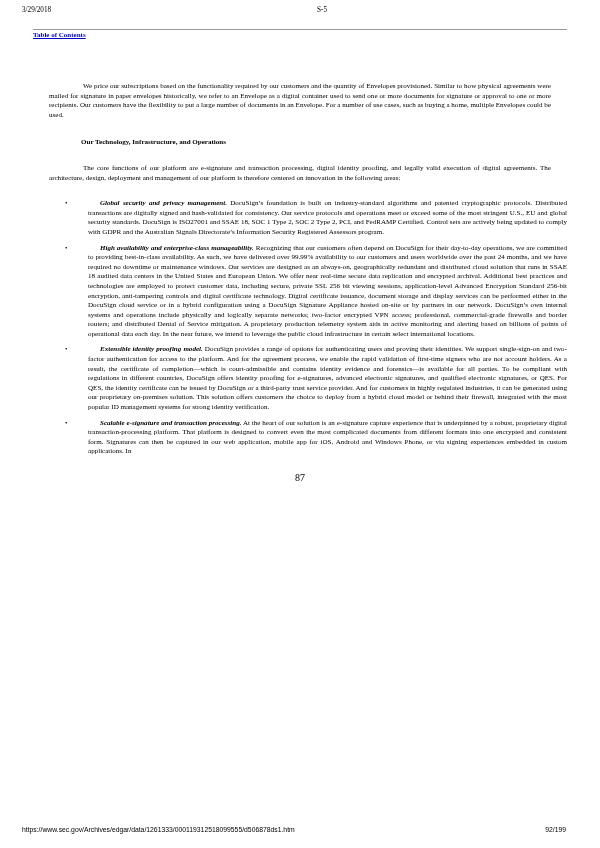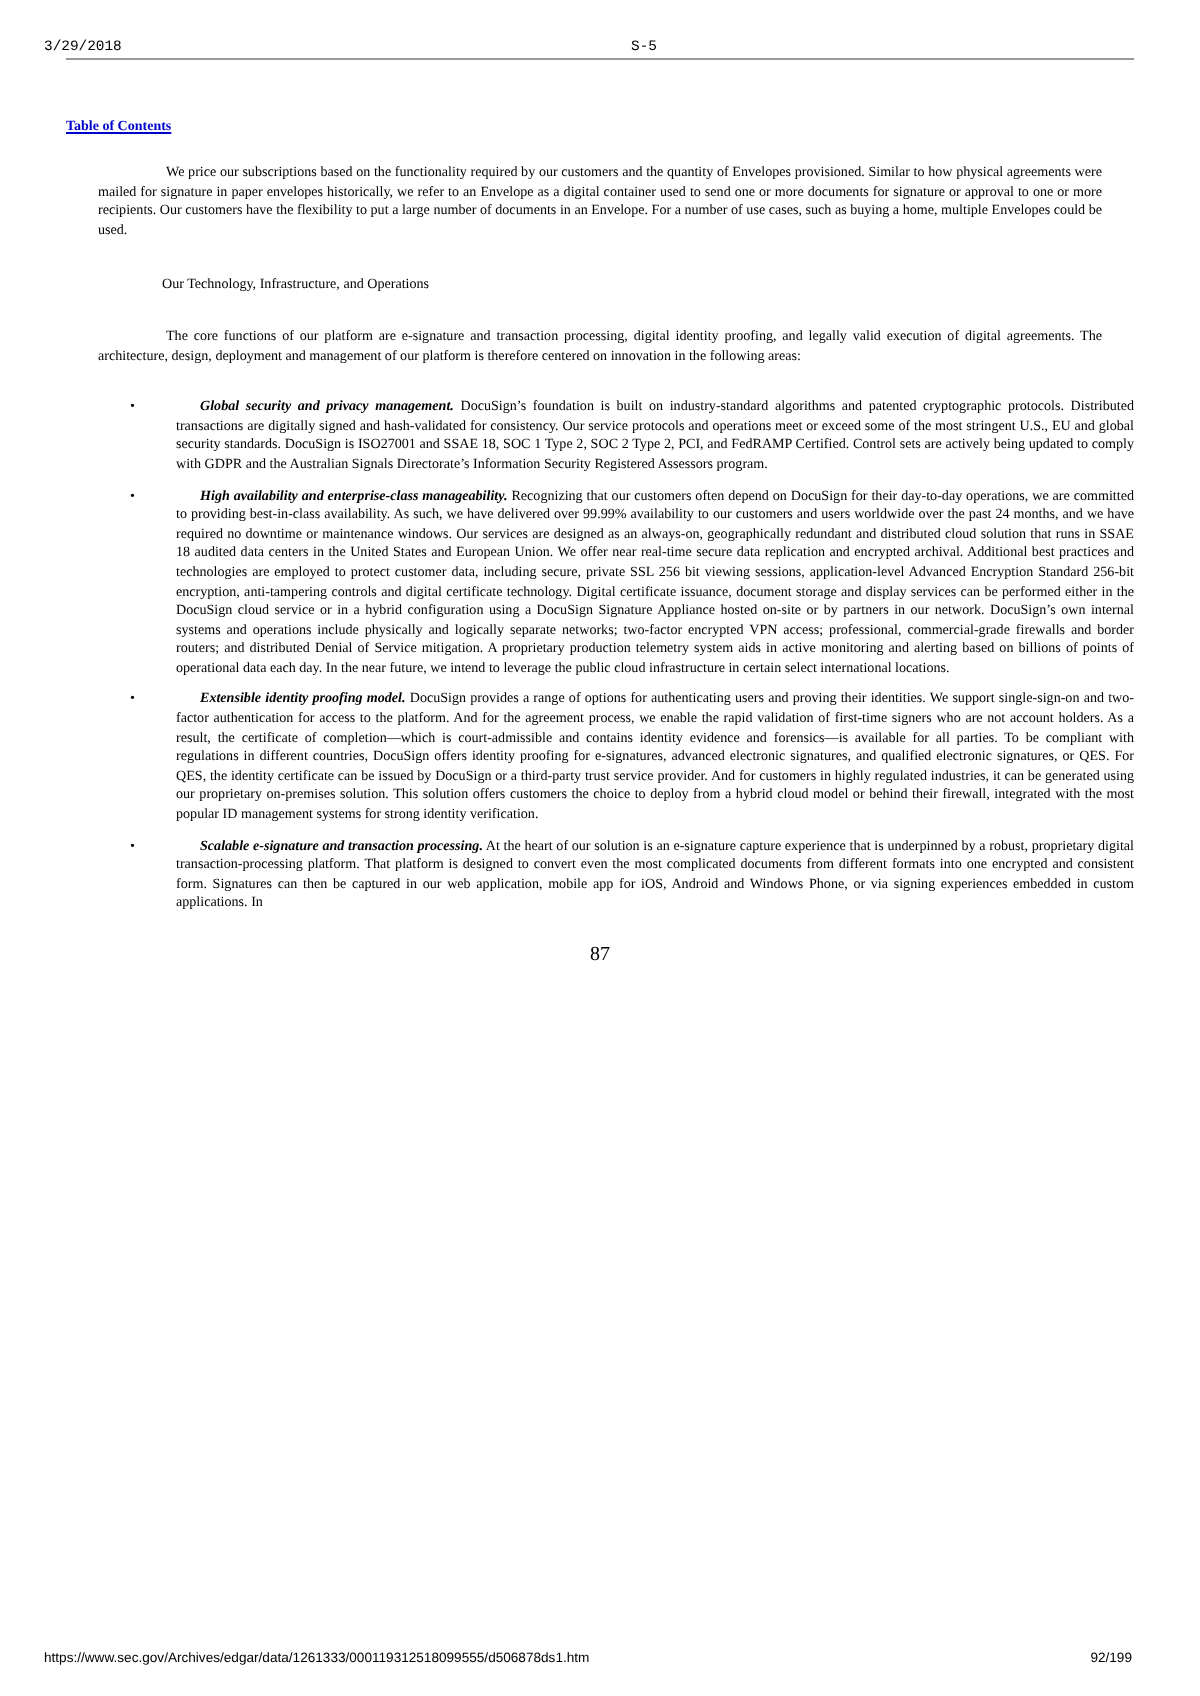--- a/index.html
+++ b/index.html
@@ -1,41 +1,41 @@
 <!DOCTYPE html>
 <html><head>
 <meta charset="utf-8">
 <style>
   html, body { margin: 0; padding: 0; background: #ffffff; }
   body {
     width: 600px; height: 848px; position: relative; overflow: hidden;
     font-family: "Liberation Serif", serif; color: #000;
   }
   .print-header {
-    position: absolute; top: 20px; left: 22px; right: 22px; height: 14px;
-    font-family: Liberation Mono, monospace; font-size: 7.2px;
+    position: absolute; top: 6px; left: 22px; right: 22px; height: 14px;
+    font-family: Liberation Serif, serif; font-size: 7.2px;
   }
   .print-header .date { position: absolute; left: 0; top: 0; }
   .print-header .title { position: absolute; left: 300px; top: 0; transform: translateX(-50%); }
   .rule {
     position: absolute; top: 29px; left: 33px; right: 33px;
     border-top: 1px solid #9a9a9a;
   }
   .toc-link {
-    position: absolute; top: 59px; left: 33px;
+    position: absolute; top: 31px; left: 33px;
     font-size: 7px; font-weight: bold; color: #0000cc; text-decoration: underline;
     cursor: pointer;
   }
   .content {
     position: absolute; top: 66px; left: 33px; width: 534px;
     font-size: 7.05px; line-height: 9.6px; text-align: justify;
   }
   .content p { margin: 16px; }
   .indent { text-indent: 34px; }
-  .section-heading { font-weight: normal; margin-top: 18px !important; margin-bottom: 2px !important; padding-left: 32px; }
+  .section-heading { font-weight: bold; margin-top: 18px !important; margin-bottom: 2px !important; padding-left: 32px; }
   ul.bullets { list-style: none; margin: 6px 0 0 0; padding: 0; }
   ul.bullets li { position: relative; padding-left: 55px; margin-bottom: 6px; }
   ul.bullets li .bullet { position: absolute; left: 32px; top: 0; }
   .lead { font-weight: bold; font-style: italic; margin-left: 12px; }
   .page-num { text-align: center; margin-top: 5px; font-size: 10px; }
   .print-footer {
     position: absolute; top: 826px; left: 22px; right: 22px; height: 12px;
     font-family: "Liberation Sans", sans-serif; font-size: 6.8px;
   }
   .print-footer .url { position: absolute; left: 0; top: 0; }

